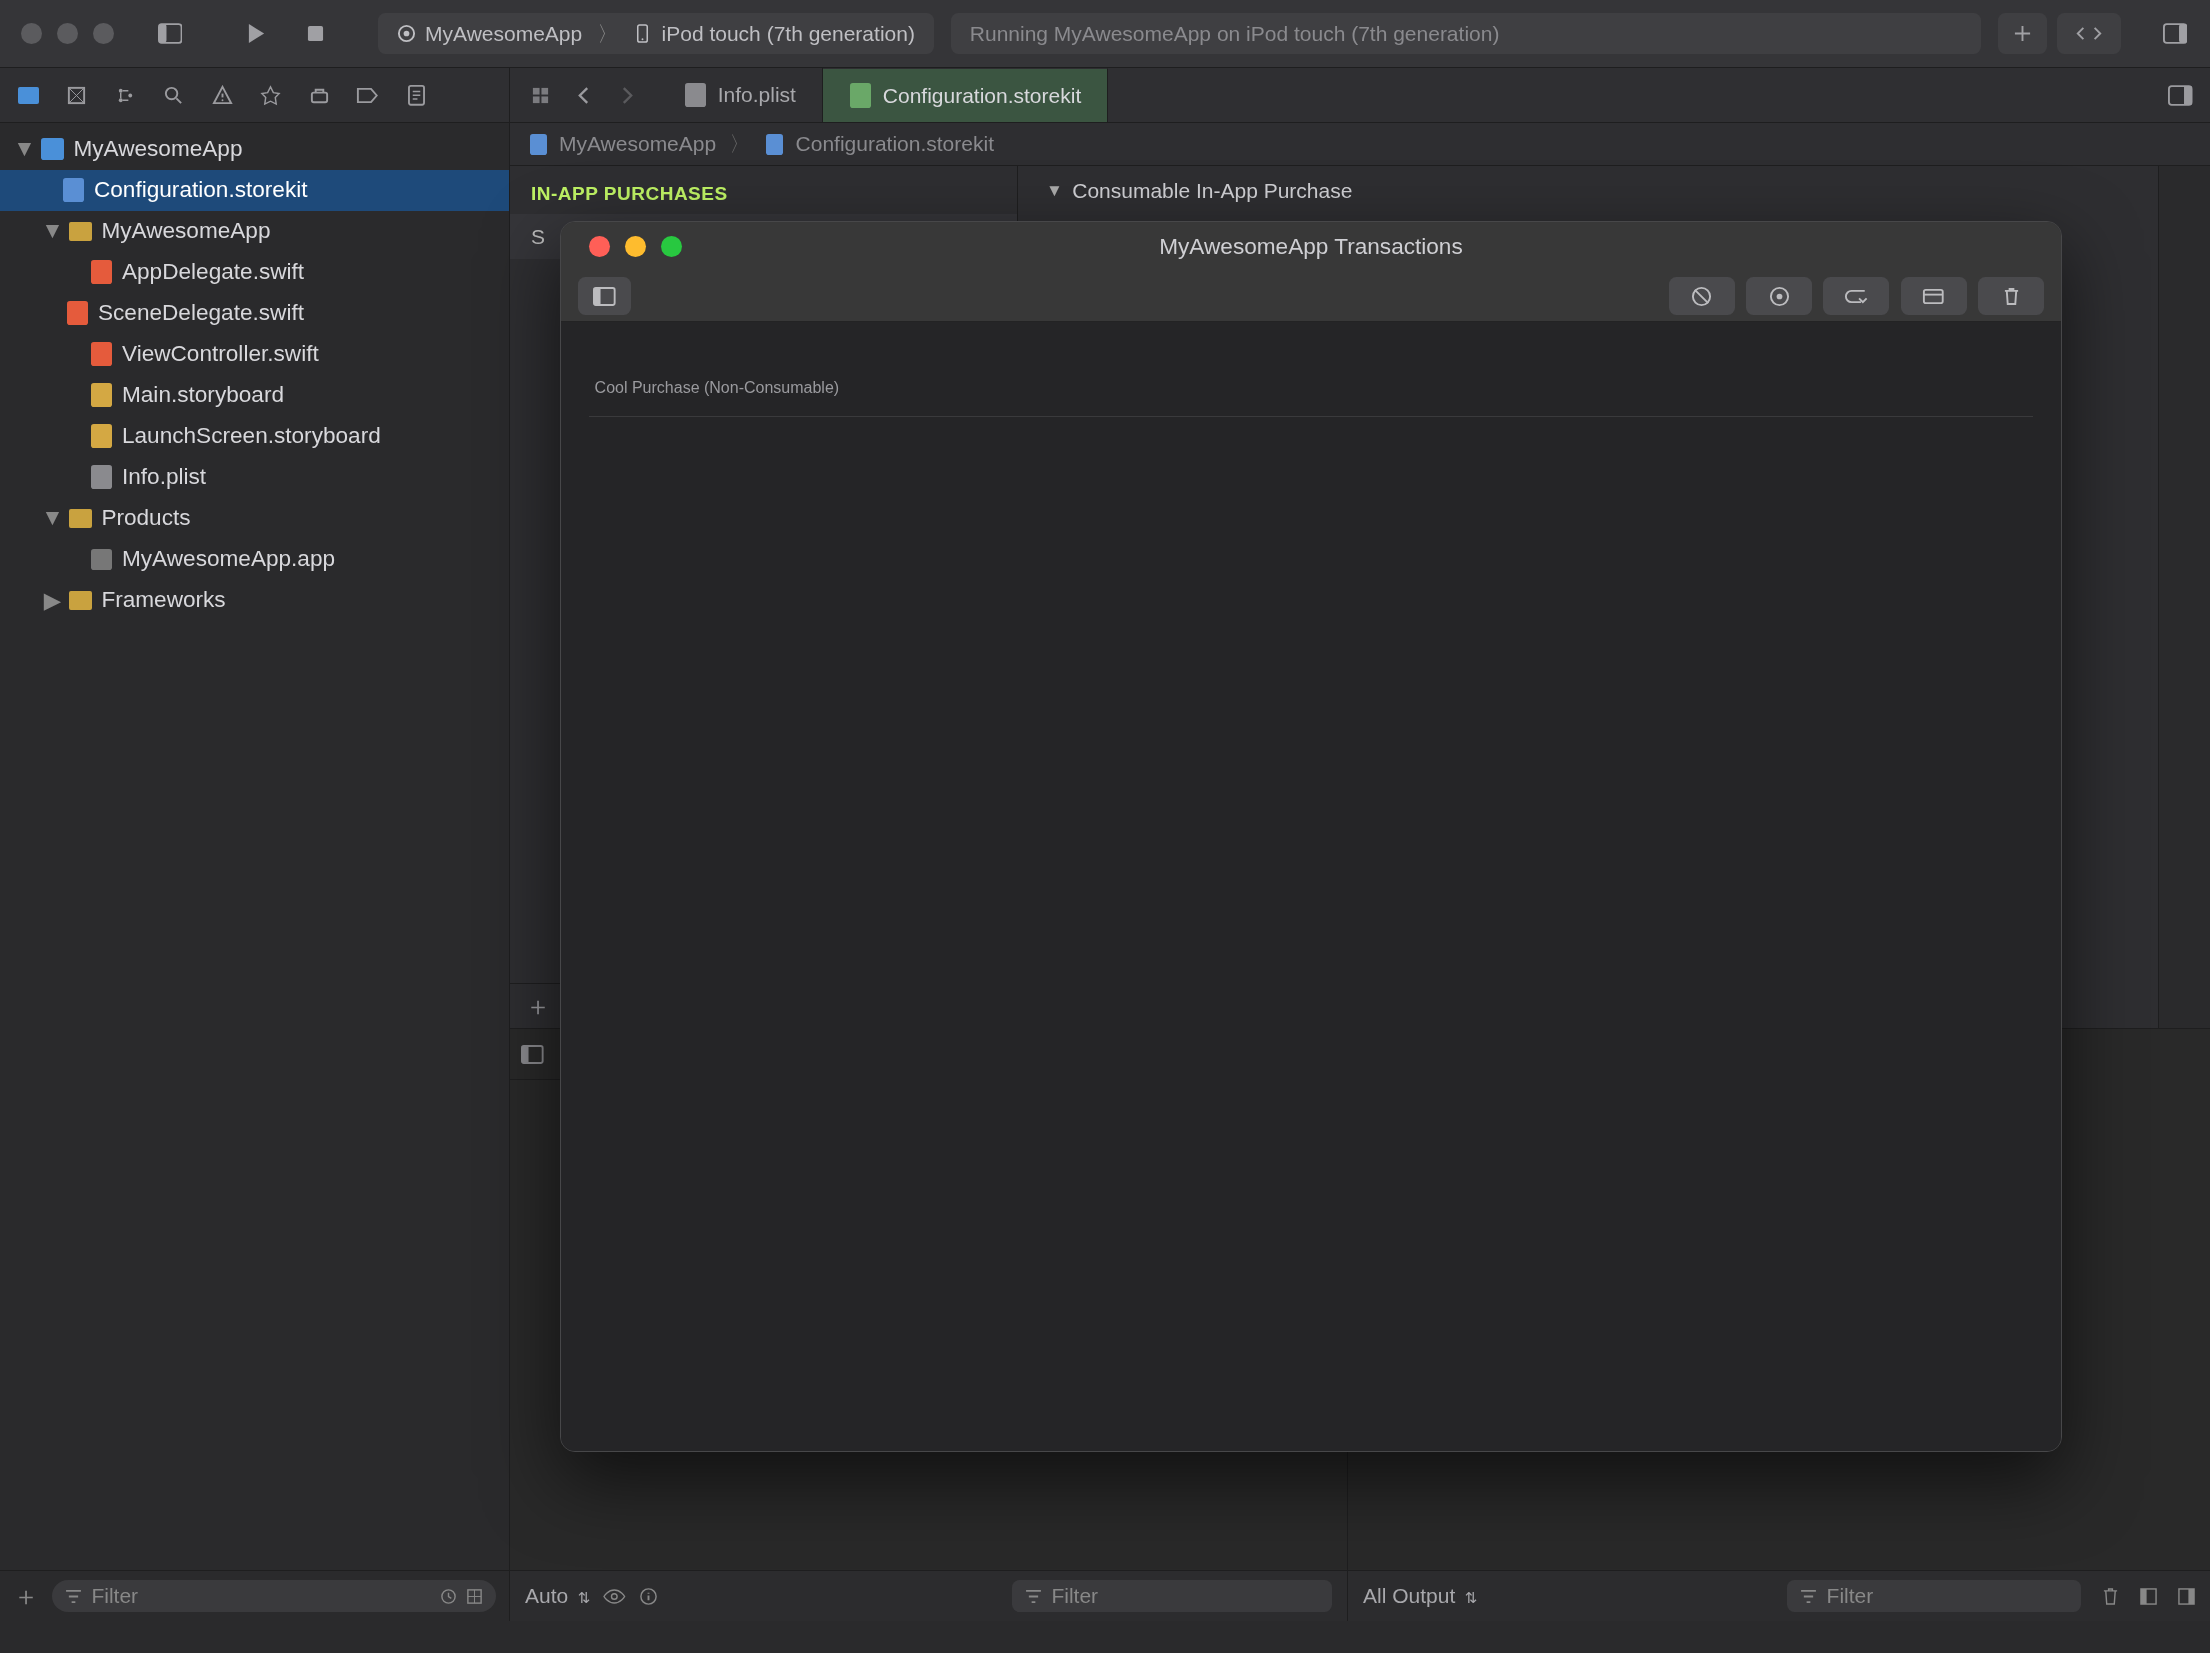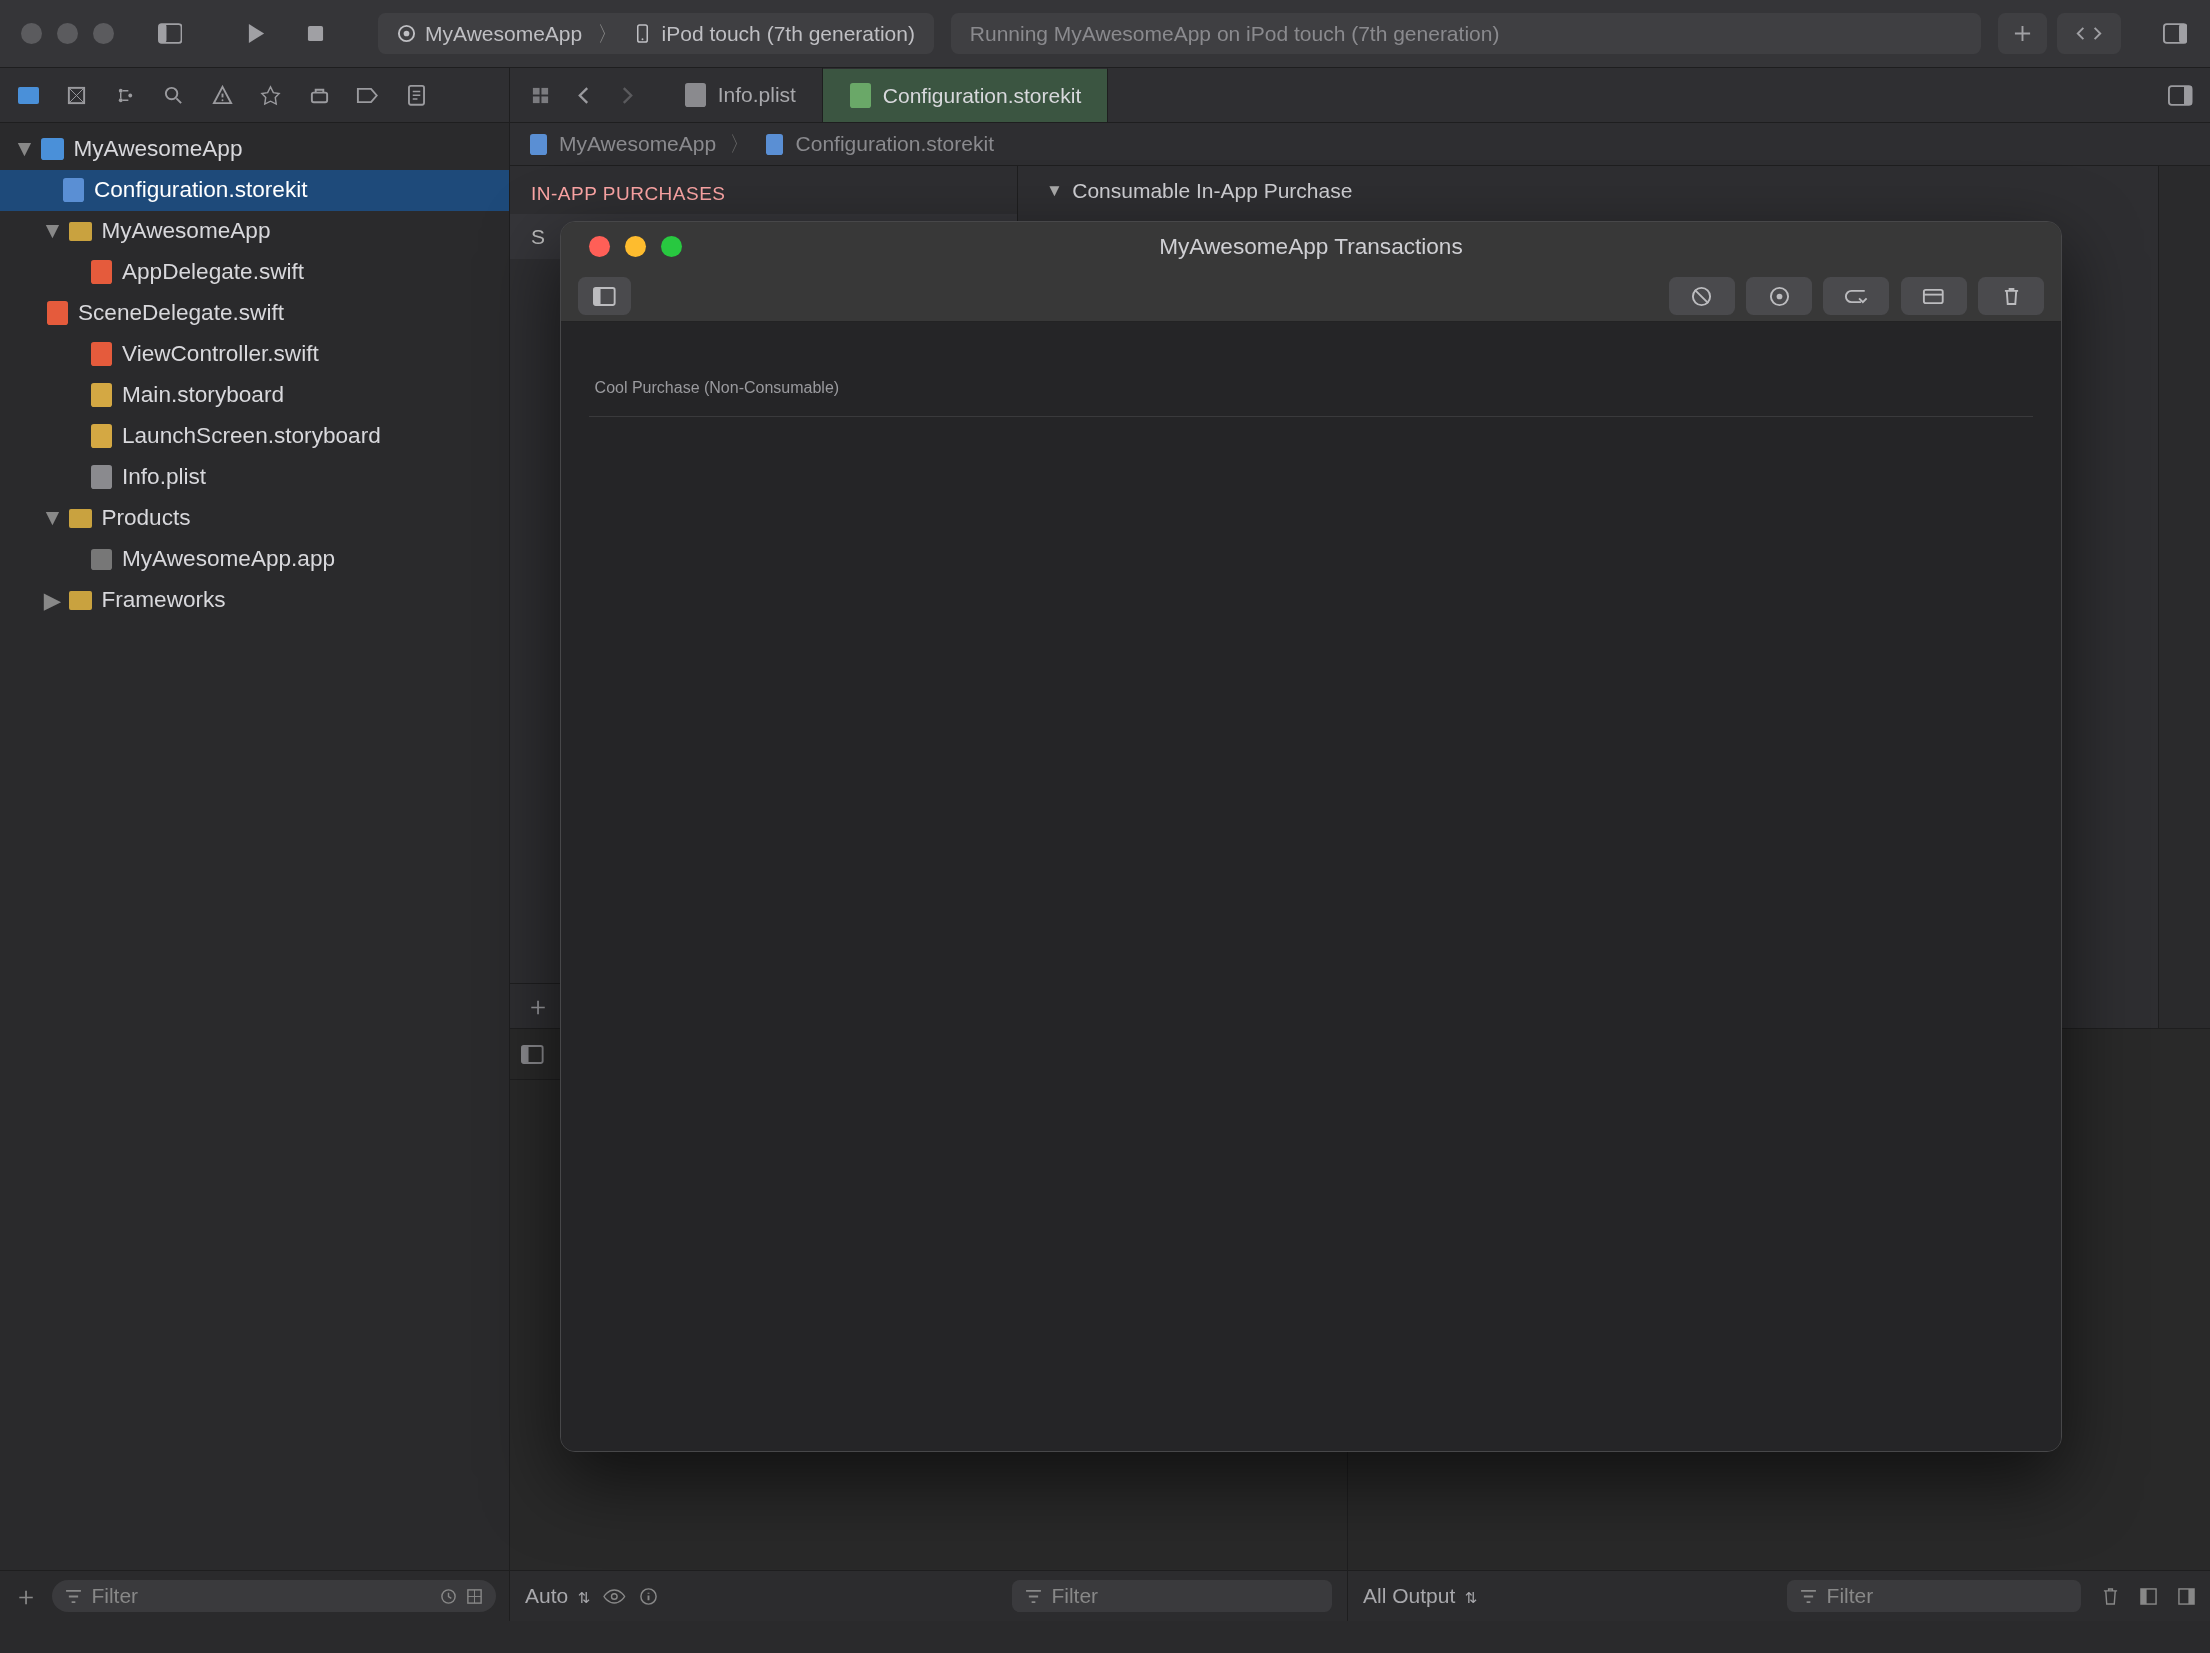--- a/index.html
+++ b/index.html
@@ -47,21 +47,21 @@
 .tab-tools { display: flex; align-items: center; gap: 5.6px; padding: 0 11.3px; }
 .tab-tools .tt-btn { width: 38px; height: 38px; display: flex; align-items: center; justify-content: center; color: #9b9b9f; }
 .editor-tab { height: 100%; display: flex; align-items: center; padding: 0 26px; gap: 11.3px; color: #a8a8ac; font-size: 21px; border-right: 0.9px solid #1e1e1f; }
 .editor-tab.active { background: #3b5541; color: #d8d8dc; border-top: 1.9px solid #2e2e31; }
 .editor-tab.active .file-storekit { background: #6aa868; }
 .tab-spacer { flex: 1; }
 .jump-bar { height: 43px; background: #2e2e31; border-bottom: 0.9px solid #1e1e1f; display: flex; align-items: center; padding: 0 17px; gap: 9.4px; color: #8a8a8e; font-size: 21px; }
 .jb-sep { color: #666; margin: 0 3.8px; }
 .editor-body { flex: 1; display: flex; position: relative; }
 .iap-panel { width: 508px; background: #2e2e31; border-right: 0.9px solid #1e1e1f; padding-top: 9.4px; position: relative; }
-.iap-header { font-size: 19px; font-weight: 400; color: #fca5a5; padding: 7.5px 21px 9.4px; letter-spacing: 0.5px; }
+.iap-header { font-size: 19px; font-weight: 700; color: #bef264; padding: 7.5px 21px 9.4px; letter-spacing: 0.5px; }
 .iap-row { height: 45px; display: flex; align-items: center; padding: 0 21px; color: #bbb; font-size: 21px; background: #353539; }
 .iap-add { position: absolute; bottom: 0; left: 0; height: 45px; width: 45px; display: flex; align-items: center; justify-content: center; color: #9b9b9f; font-size: 26px; border-top: 0.9px solid #1e1e1f; width: 100%; justify-content: flex-start; padding-left: 15px; }
 .detail-panel { flex: 1; background: #2e2e31; padding: 13px 28px; }
 .detail-header { display: flex; align-items: center; gap: 9.4px; color: #cfcfd3; font-size: 21px; font-weight: 500; }
 .detail-header .disclosure-down { font-size: 17px; color: #aaa; }
 .right-sidebar { width: 53px; background: #2a2a2c; border-left: 0.9px solid #1e1e1f; }
 
 
 .debug-area { height: 593px; background: #292929; border-top: 0.9px solid #1e1e1f; display: flex; }
 .debug-left { width: 838px; border-right: 0.9px solid #1e1e1f; display: flex; flex-direction: column; }
@@ -242,21 +242,21 @@
             <span class="folder-yellow"></span>
           </span>
         <span>MyAwesomeApp</span>
       </div>
       <div class="tree-row" style="padding-left: 90px;">
         <span class="file-icon">
             <span class="file-swift"></span>
           </span>
         <span>AppDelegate.swift</span>
       </div>
-      <div class="tree-row" style="padding-left: 46px;">
+      <div class="tree-row" style="padding-left: 66px;">
         <span class="file-icon">
             <span class="file-swift"></span>
           </span>
         <span>SceneDelegate.swift</span>
       </div>
       <div class="tree-row" style="padding-left: 90px;">
         <span class="file-icon">
             <span class="file-swift"></span>
           </span>
         <span>ViewController.swift</span>

